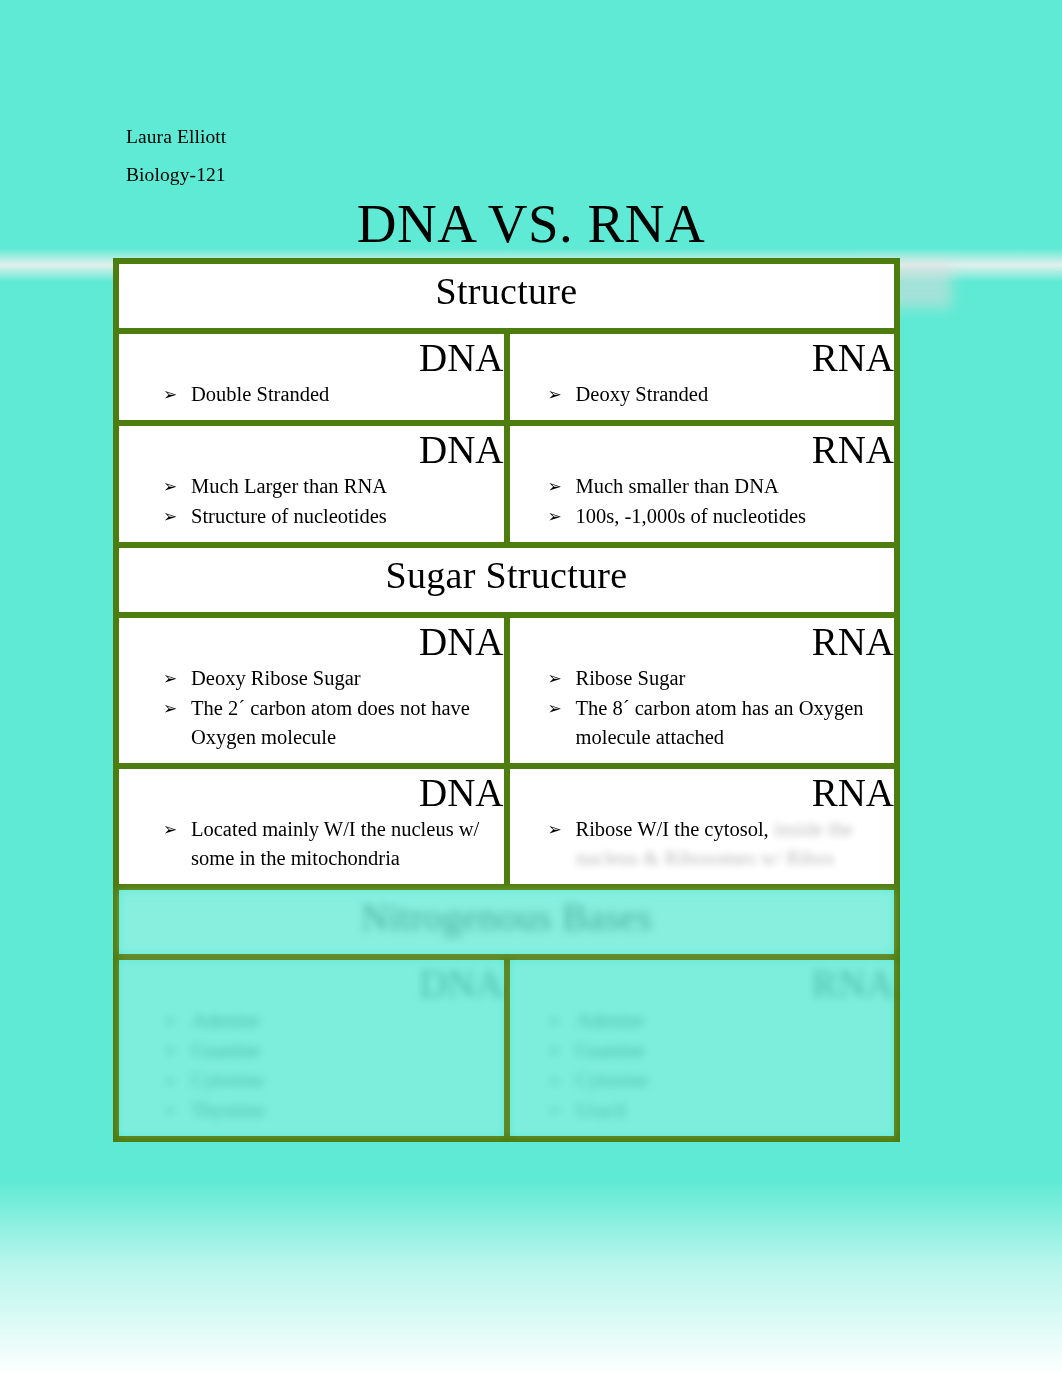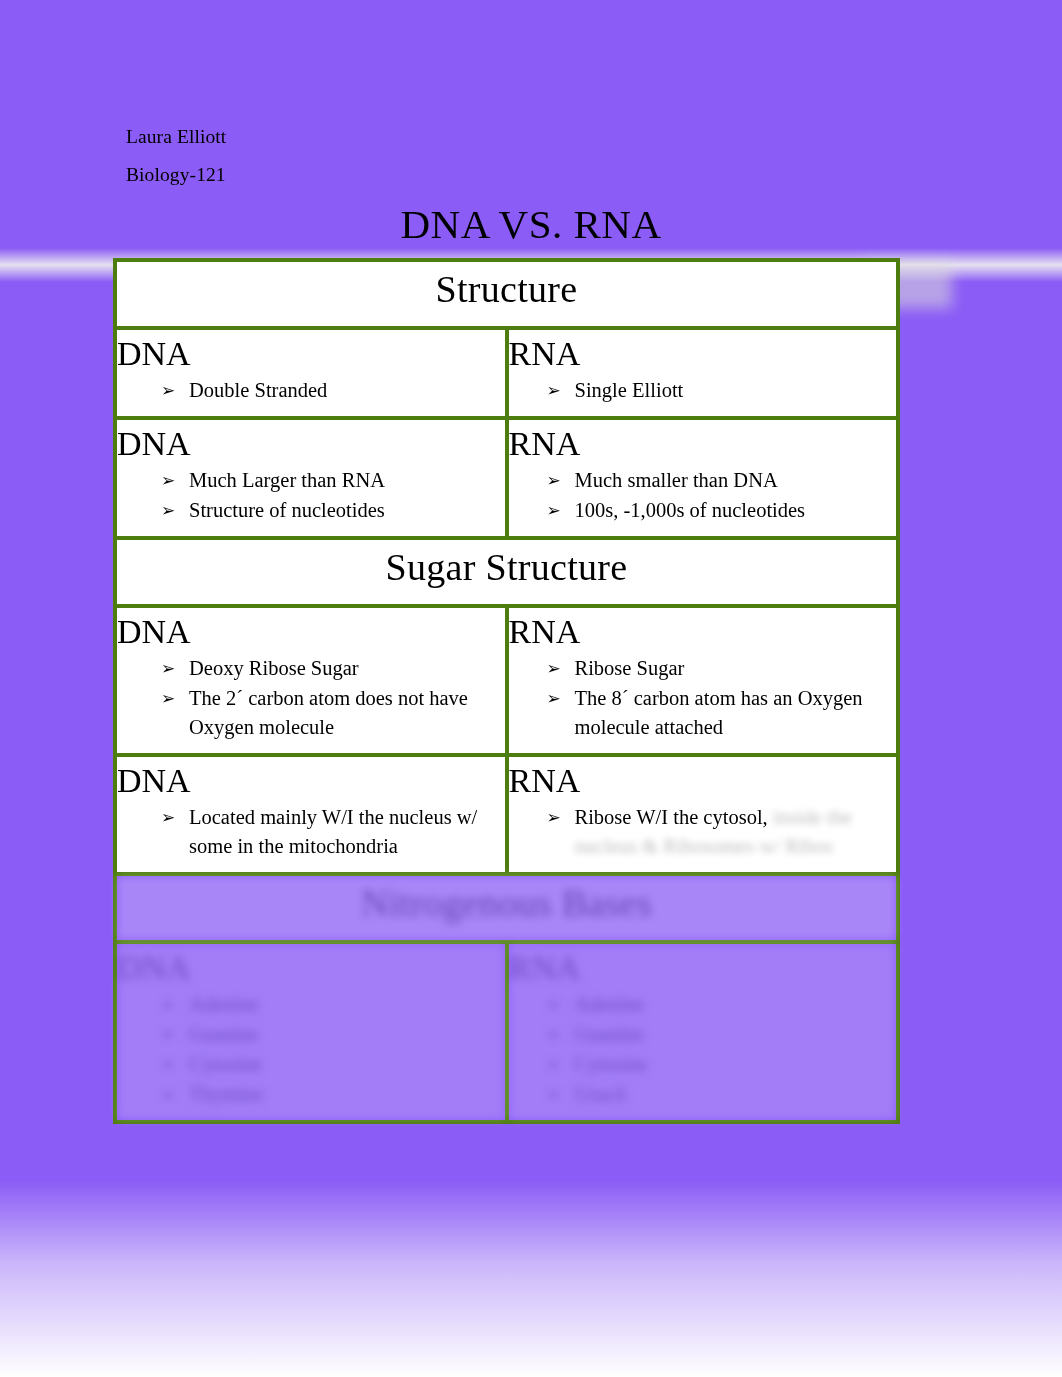--- a/index.html
+++ b/index.html
@@ -14,21 +14,21 @@
     font-family: "Liberation Serif", "DejaVu Serif", serif;
     color: #000000;
     overflow: hidden;
   }
 
   .page {
     position: absolute;
     left: 0; top: 0;
     width: 1062px;
     height: 1377px;
-    background: #8b5cf6;
+    background: #5eead4;
   }
 
   
   .doc-header {
     position: absolute;
     left: 126px;
     top: 118px;
     width: 500px;
   }
   .doc-header .line {
@@ -37,55 +37,55 @@
     letter-spacing: 0.1px;
   }
 
   
   .doc-title {
     position: absolute;
     left: 0;
     top: 196px;
     width: 1062px;
     text-align: center;
-    font-size: 41px;
+    font-size: 55px;
     line-height: 56px;
     letter-spacing: 0.5px;
   }
 
   
   .cmp-table {
     position: absolute;
     left: 113px;
     top: 258px;
     width: 787px;
     border-collapse: collapse;
     table-layout: fixed;
   }
   .cmp-table td {
-    border: 4px solid #4d7c0f;
+    border: 6px solid #4d7c0f;
     padding: 0;
     vertical-align: top;
     background: #ffffff;
   }
   .section-cell {
     text-align: center;
     padding: 2px 0 12px 0 !important;
   }
   .section-title {
     font-size: 38px;
     line-height: 50px;
     letter-spacing: 0.3px;
   }
   .col-cell {
     padding: 0 0 10px 0 !important;
   }
   .col-head {
-    text-align: left;
-    font-size: 34px;
+    text-align: right;
+    font-size: 39px;
     line-height: 44px;
     padding-top: 2px;
   }
   .bullets {
     list-style: none;
     margin: 0;
     padding: 0 14px 0 38px;
   }
   .bullets li {
     position: relative;
@@ -171,21 +171,21 @@
             <span class="bl-marker">➢</span>
             <span>Double Stranded</span>
           </li>
         </ul>
       </td>
       <td class="col-cell" width="50%">
         <div class="col-head">RNA</div>
         <ul class="bullets">
           <li>
             <span class="bl-marker">➢</span>
-            <span>Single Elliott</span>
+            <span>Deoxy Stranded</span>
           </li>
         </ul>
       </td>
     </tr>
 
     <tr>
       <td class="col-cell">
         <div class="col-head">DNA</div>
         <ul class="bullets left-pad">
           <li>

